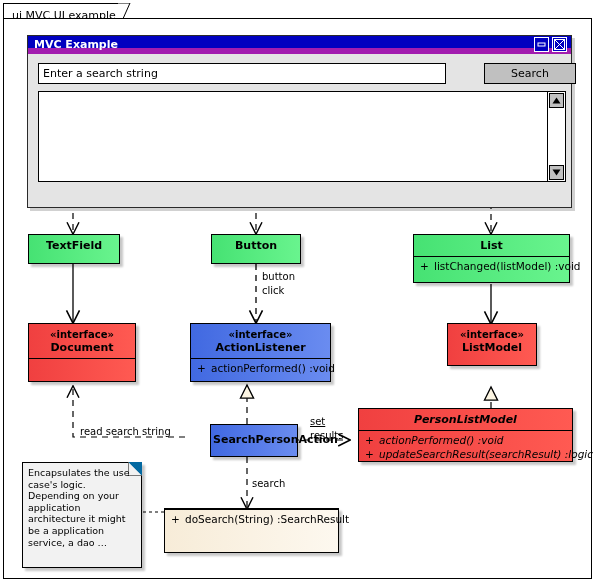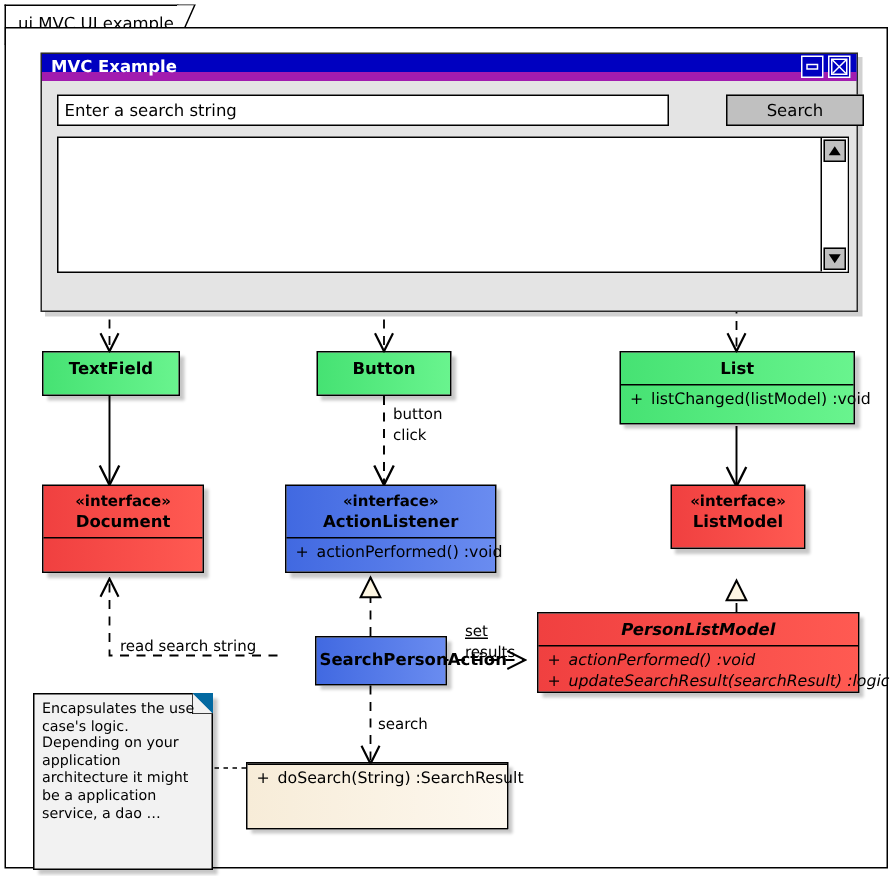--- a/index.html
+++ b/index.html
@@ -121,21 +121,21 @@
   }
   .clsbox .op .vis{display:inline-block;width:14px;}
 
   .green{background:linear-gradient(to right,#46e273,#69f48e);}
   .red{background:linear-gradient(to right,#f04040,#ff5a52);}
   .blue{background:linear-gradient(to right,#4169e1,#6a8cf0);}
   .beige{background:linear-gradient(to right,#f7ecd8,#fdf8ef);}
 
   
   .note{
-    position:absolute;left:22px;top:462px;width:120px;height:118px;
+    position:absolute;left:22px;top:462px;width:120px;height:106px;
     background:#0369a1;
     box-sizing:border-box;
     box-shadow:3px 3px 2px rgba(0,0,0,0.22);
   }
   .note .body{
     position:absolute;inset:0;
     border:1px solid #000;
     background:#f2f2f2;
     box-sizing:border-box;
     clip-path:polygon(0 0, calc(100% - 14px) 0, 100% 14px, 100% 100%, 0 100%);

